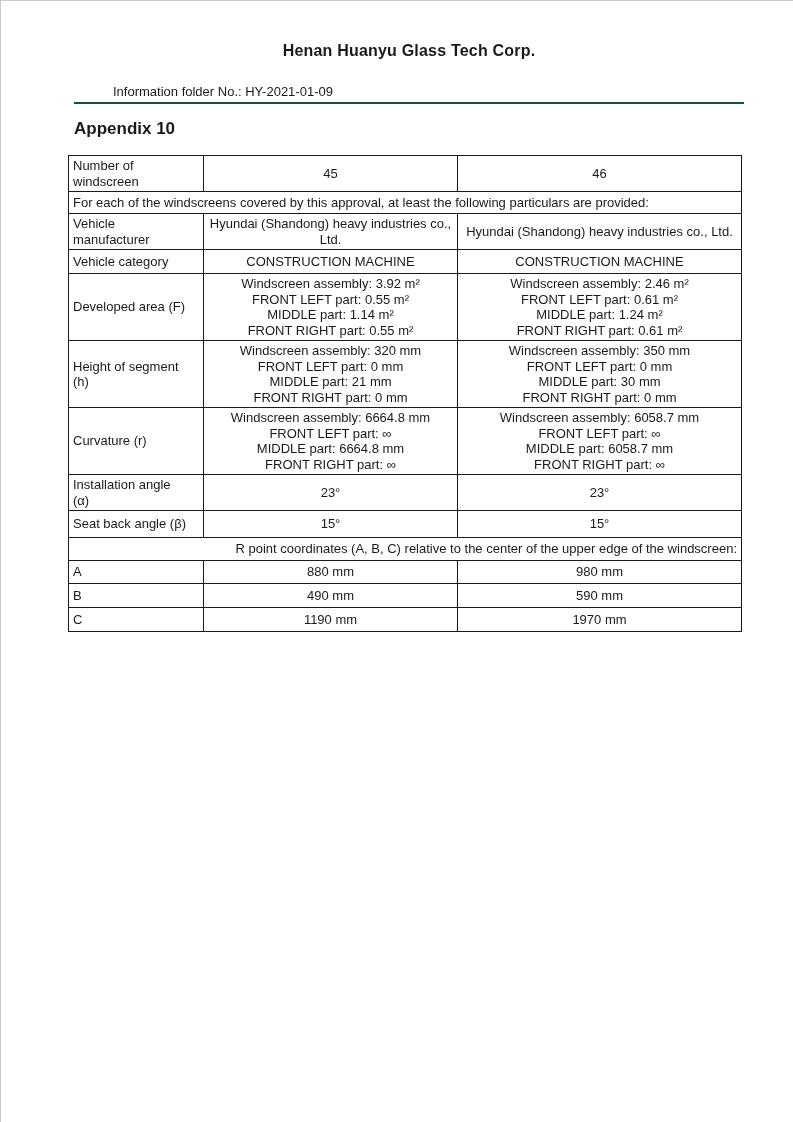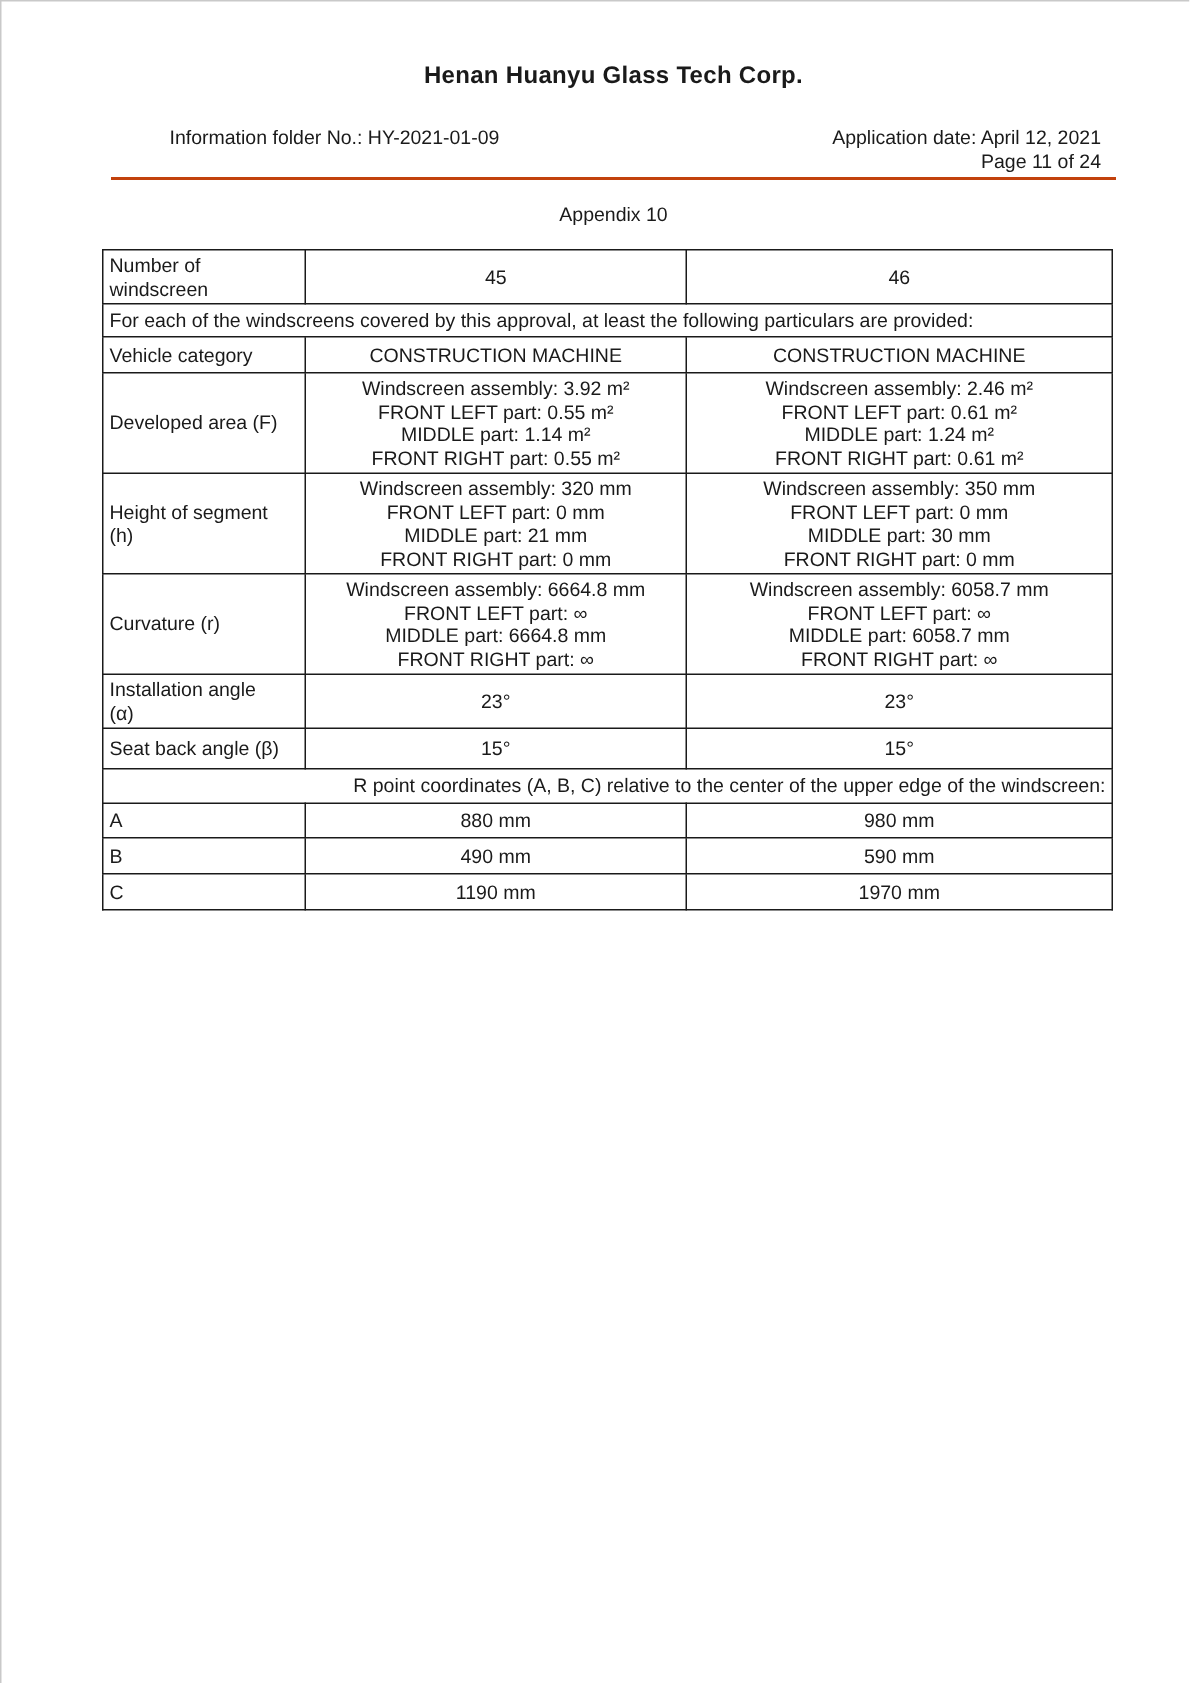--- a/index.html
+++ b/index.html
@@ -25,32 +25,32 @@
     text-align: center;
     font-size: 16px;
     font-weight: bold;
     letter-spacing: 0.2px;
   }
   .header-block {
     margin-top: 24px;
     display: flex;
     justify-content: space-between;
     align-items: flex-start;
-    border-bottom: 2px solid #c2410c;
+    border-bottom: 2px solid #14532d;
     padding-bottom: 2px;
     font-size: 13px;
     line-height: 16px;
   }
   .header-left { padding-left: 39px; }
   .header-right { text-align: right; padding-right: 10px; }
   .appendix-title {
     margin-top: 15px;
-    text-align: center;
-    font-size: 13px;
-    font-weight: normal;
+    text-align: left;
+    font-size: 17px;
+    font-weight: bold;
   }
   .subtitle {
     margin-top: 9px;
     text-align: center;
     font-size: 13px;
     font-weight: bold;
   }
   table.ws-table {
     margin-top: 16px;
     margin-left: -6px; 
@@ -83,43 +83,45 @@
 </head>
 <body>
 
 <div class="page">
   <div class="content">
 
     <div class="company-title">Henan Huanyu Glass Tech Corp.</div>
 
     <div class="header-block">
       <div class="header-left">Information folder No.: HY-2021-01-09</div>
-      <div class="header-right">
-        <div>Application date: April 12, 2021</div>
-        <div>Page 11 of 24</div>
-      </div>
     </div>
 
     <div class="appendix-title">Appendix 10</div>
 
     <table class="ws-table">
       <colgroup>
         <col style="width:135px">
         <col style="width:254px">
         <col style="width:284px">
       </colgroup>
       <tbody>
         <tr style="height:33px">
           <td class="lbl">Number of
 windscreen</td>
           <td class="val">45</td>
           <td class="val">46</td>
         </tr>
         <tr style="height:22px">
           <td class="span-left" colspan="3">For each of the windscreens covered by this approval, at least the following particulars are provided:</td>
+        </tr>
+        <tr style="height:33px">
+          <td class="lbl">Vehicle
+manufacturer</td>
+          <td class="val">Hyundai (Shandong) heavy industries co., Ltd.</td>
+          <td class="val">Hyundai (Shandong) heavy industries co., Ltd.</td>
         </tr>
         <tr style="height:24px">
           <td class="lbl">Vehicle category</td>
           <td class="val">CONSTRUCTION MACHINE</td>
           <td class="val">CONSTRUCTION MACHINE</td>
         </tr>
         <tr style="height:61px">
           <td class="lbl">Developed area (F)</td>
           <td class="val">Windscreen assembly: 3.92 m²
 FRONT LEFT part: 0.55 m²

